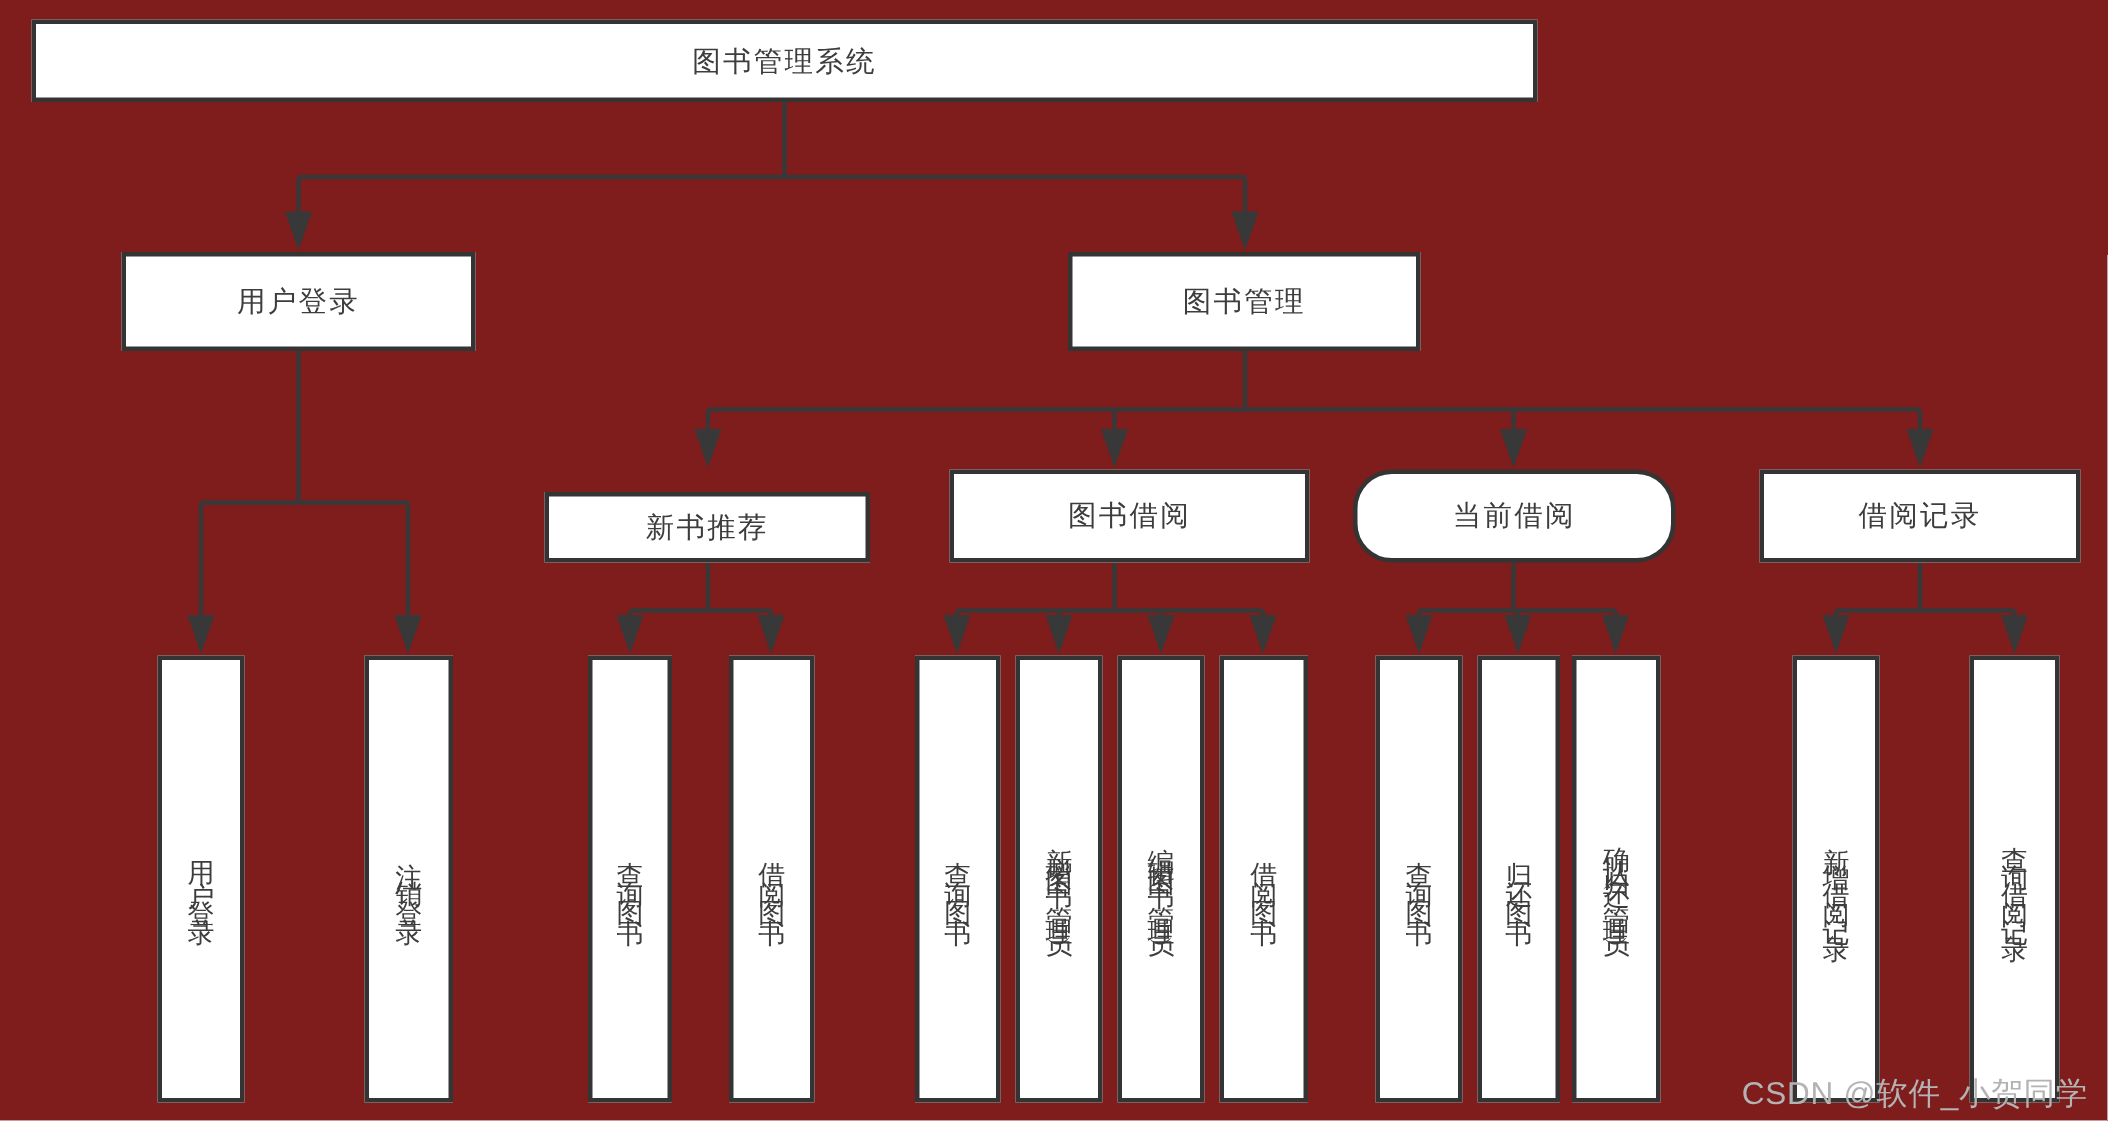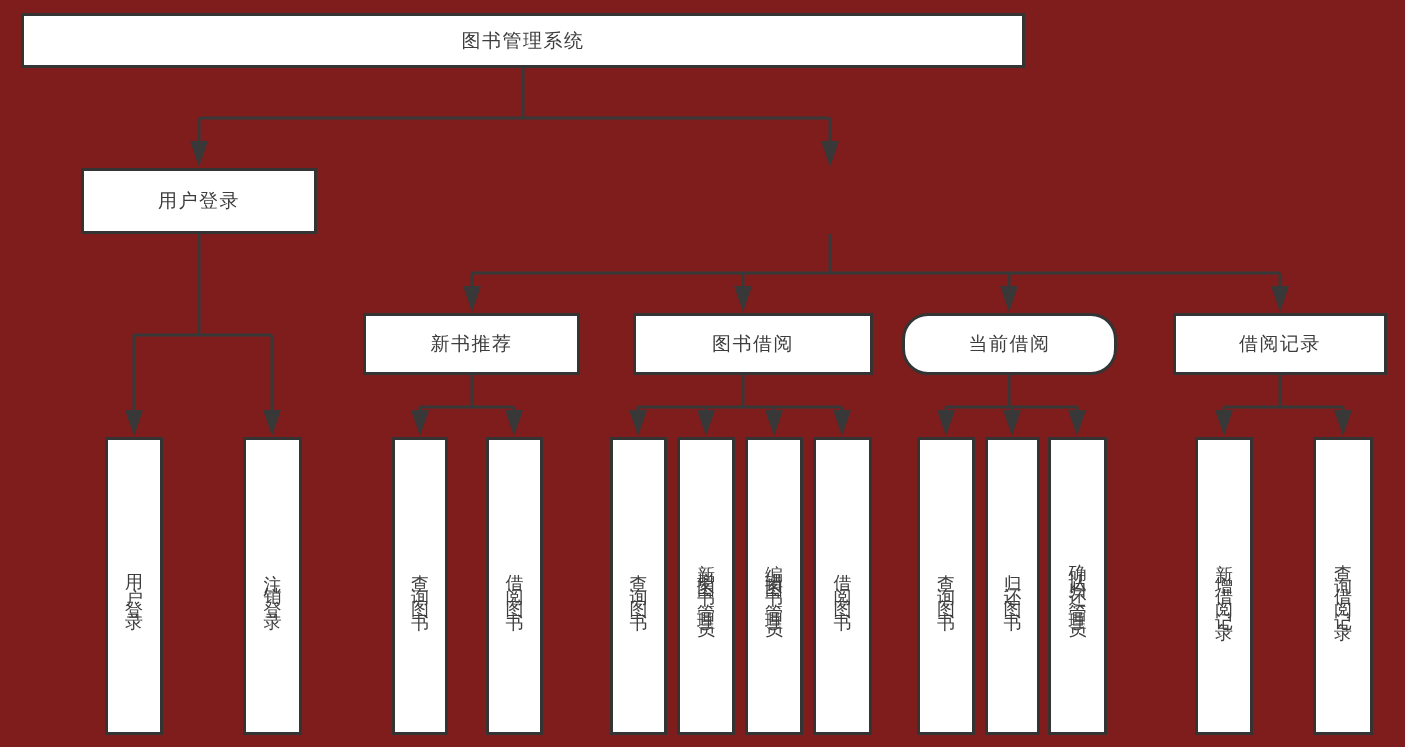--- a/index.html
+++ b/index.html
@@ -22,21 +22,21 @@
   }
   .vbox .med  { letter-spacing:12px; }
   .vbox .long { letter-spacing:8px; }
 
   
   .n-root  { left:21px;  top:13px;  width:1004px; height:55px; }
   
   .n-login { left:81px;  top:168px; width:236px; height:66px; }
   .n-mgmt  { left:712px; top:168px; width:235px; height:66px; }
   
-  .n-g1 { left:363px;  top:313px; width:217px; height:62px; }
+  .n-g1 { left:363px;  top:328px; width:217px; height:47px; }
   .n-g2 { left:633px;  top:313px; width:240px; height:62px; }
   .n-g3 { left:902px;  top:313px; width:215px; height:62px;border-radius:26px; }
   .n-g4 { left:1173px; top:313px; width:214px; height:62px; }
   
   .leaf { top:437px; height:298px; }
   .n-l1  { left:105px;  width:58px; }
   .n-l2  { left:243px;  width:59px; }
   .n-l3  { left:392px;  width:56px; }
   .n-l4  { left:486px;  width:57px; }
   .n-l5  { left:610px;  width:57px; }
@@ -96,20 +96,21 @@
       <polygon points="1003,410 1021,410 1012,436"></polygon>
       <polygon points="1068,410 1086,410 1077,436"></polygon>
       <polygon points="1215,410 1233,410 1224,436"></polygon>
       <polygon points="1334,410 1352,410 1343,436"></polygon>
     </g>
   </svg>
 
   <div class="node hbox n-root">图书管理系统</div>
 
   <div class="node hbox n-login">用户登录</div>
+  <div class="node hbox n-mgmt">图书管理</div>
 
   <div class="node hbox n-g1">新书推荐</div>
   <div class="node hbox n-g2">图书借阅</div>
   <div class="node hbox n-g3">当前借阅</div>
   <div class="node hbox n-g4">借阅记录</div>
 
   <div class="node vbox leaf n-l1">
     <span class="vtext">用户登录</span>
   </div>
   <div class="node vbox leaf n-l2">
@@ -146,13 +147,14 @@
     <span class="vtext long">确认归还（管理员）</span>
   </div>
 
   <div class="node vbox leaf n-l12">
     <span class="vtext med">新增借阅记录</span>
   </div>
   <div class="node vbox leaf n-l13">
     <span class="vtext med">查询借阅记录</span>
   </div>
 
+  <div class="watermark">CSDN @软件_小贺同学</div>
 </div>
 
 </body></html>

